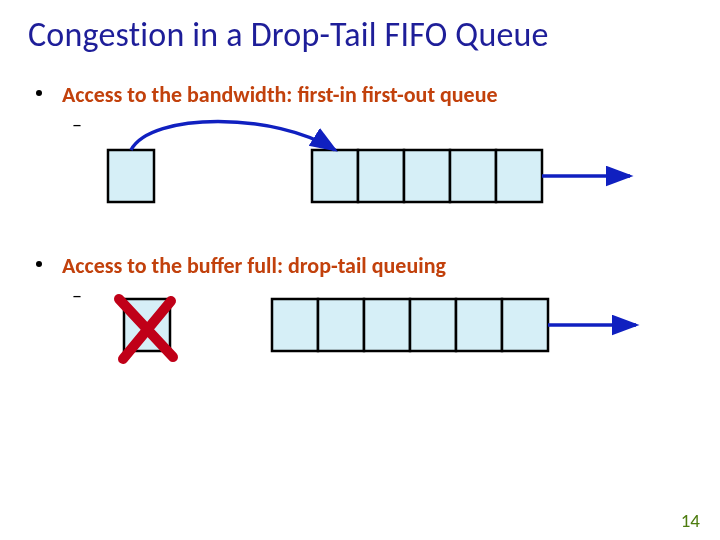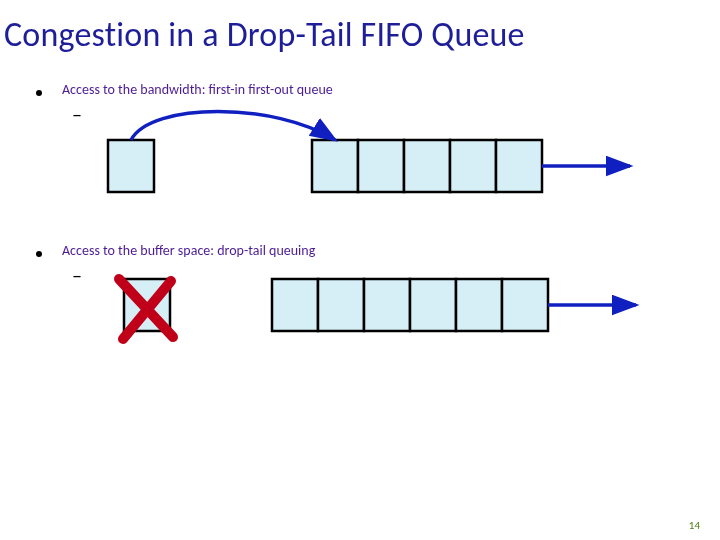--- a/index.html
+++ b/index.html
@@ -7,30 +7,31 @@
     width: 720px;
     height: 540px;
     background: #fff;
     font-family: Calibri, "Segoe UI", Arial, sans-serif;
     position: relative;
     overflow: hidden;
   }
   .title {
     font-size: 34px;
     color: #1e1e99;
-    padding: 14px 18px 8px 4px;
+    padding: 14px 18px 8px 28px;
     font-weight: 400;
     letter-spacing: 0.2px;
   }
   .bullet-l1 {
-    font-size: 14px;
-    color: #4c1d95;
+    font-size: 22px;
+    color: #c2410c;
     margin: 18px 0 4px 36px;
     position: relative;
     padding-left: 26px;
+    font-weight: bold;
   }
   .bullet-l1 .dot {
     position: absolute;
     left: 0;
     top: 9px;
     width: 6px;
     height: 6px;
     background: #000;
     border-radius: 50%;
   }
@@ -48,21 +49,21 @@
   }
   .diagram {
     position: relative;
     width: 720px;
     height: 120px;
   }
   .page-num {
     position: absolute;
     right: 20px;
     bottom: 8px;
-    font-size: 11px;
+    font-size: 19px;
     color: #4d7c0f;
   }
 </style>
 </head>
 <body>
 
 <h1 class="title">Congestion in a Drop-Tail FIFO Queue</h1>
 
 <div class="bullet-l1">
   <span class="dot"></span>
@@ -85,21 +86,21 @@
       <rect x="404" y="36" width="46" height="52" fill="#D6EFF7" stroke="#000" stroke-width="2.5"></rect>
       <rect x="450" y="36" width="46" height="52" fill="#D6EFF7" stroke="#000" stroke-width="2.5"></rect>
       <rect x="496" y="36" width="46" height="52" fill="#D6EFF7" stroke="#000" stroke-width="2.5"></rect>
       <line x1="542" y1="62" x2="630" y2="62" stroke="#1020C0" stroke-width="3.5" marker-end="url(#ah1)"></line>
       <path d="M 131 36 C 151 -2, 275 -2, 335 36" fill="none" stroke="#1020C0" stroke-width="3.5" marker-end="url(#ah1)"></path>
     </svg>
 </div>
 
 <div class="bullet-l1">
   <span class="dot"></span>
-  <span>Access to the buffer space: drop-tail queuing</span>
+  <span>Access to the buffer full: drop-tail queuing</span>
 </div>
 <div class="bullet-l2">
   <span class="dash">–</span>
 </div>
 
 <div class="diagram" style="height:100px">
   <svg id="svg2" width="720" height="100">
       <defs>
         <marker id="ah2" markerWidth="10" markerHeight="10" refX="7" refY="3" orient="auto" markerUnits="strokeWidth">
           <path d="M0,0 L8,3 L0,6 Z" fill="#1020C0"></path>

